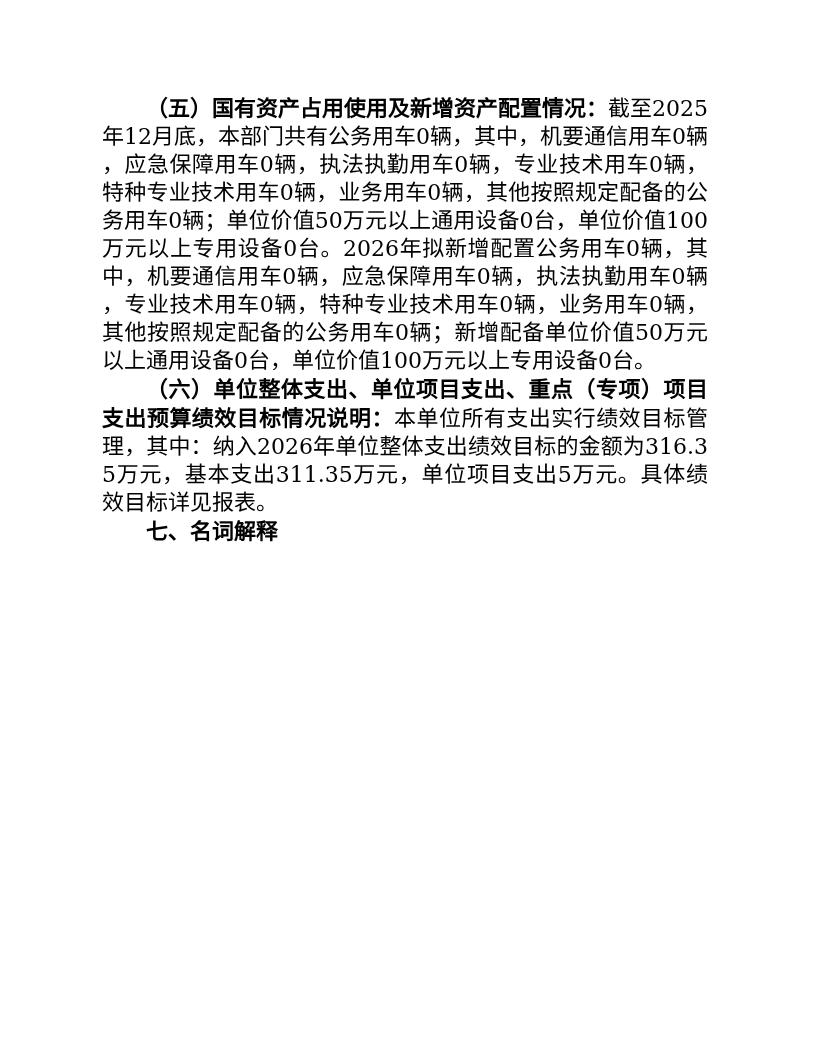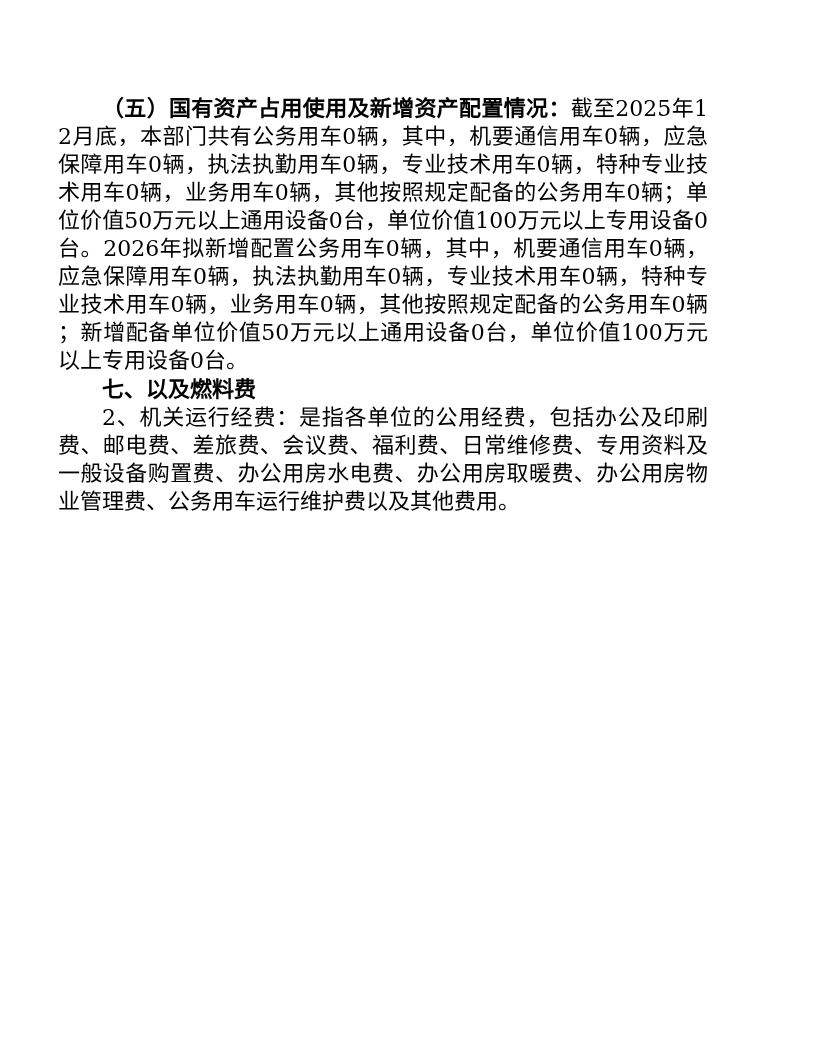--- a/index.html
+++ b/index.html
@@ -7,21 +7,21 @@
     padding: 0;
     background: #ffffff;
   }
   .page {
     position: relative;
     width: 816px;
     height: 1056px;
     margin: 0 auto;
     background: #ffffff;
     box-sizing: border-box;
-    padding: 94px 108px 0 58px;
+    padding: 94px 108px 0 102px;
     overflow: hidden;
   }
   .doc-body {
     color: #000000;
     font-family: "DejaVu Serif", "Liberation Serif", serif;
     font-size: 22px;
     line-height: 28px;
   }
   .doc-body p {
     margin: 0;
@@ -40,24 +40,24 @@
 </head>
 <body>
 
 <div class="page">
   <div class="doc-body">
 
     <p>
       <strong>（五）国有资产占用使用及新增资产配置情况：</strong><span>截至2025年12月底，本部门共有公务用车0辆，其中，机要通信用车0辆，应急保障用车0辆，执法执勤用车0辆，专业技术用车0辆，特种专业技术用车0辆，业务用车0辆，其他按照规定配备的公务用车0辆；单位价值50万元以上通用设备0台，单位价值100万元以上专用设备0台。2026年拟新增配置公务用车0辆，其中，机要通信用车0辆，应急保障用车0辆，执法执勤用车0辆，专业技术用车0辆，特种专业技术用车0辆，业务用车0辆，其他按照规定配备的公务用车0辆；新增配备单位价值50万元以上通用设备0台，单位价值100万元以上专用设备0台。</span>
     </p>
 
+    <p>
+      <strong>（六）单位整体支出、单位项目支出、重点（专项）项目支出预算绩效目标情况说明：</strong><span>本单位所有支出实行绩效目标管理，其中：纳入2026年单位整体支出绩效目标的金额为316.35万元，基本支出311.35万元，单位项目支出5万元。具体绩效目标详见报表。</span>
+    </p>
 
     <p class="heading">
-      <strong>七、以及燃料费</strong>
+      <strong>七、名词解释</strong>
     </p>
 
 
-    <p>
-      <span>2、机关运行经费：是指各单位的公用经费，包括办公及印刷费、邮电费、差旅费、会议费、福利费、日常维修费、专用资料及一般设备购置费、办公用房水电费、办公用房取暖费、办公用房物业管理费、公务用车运行维护费以及其他费用。</span>
-    </p>
 
   </div>
 </div>
 
 </body></html>

